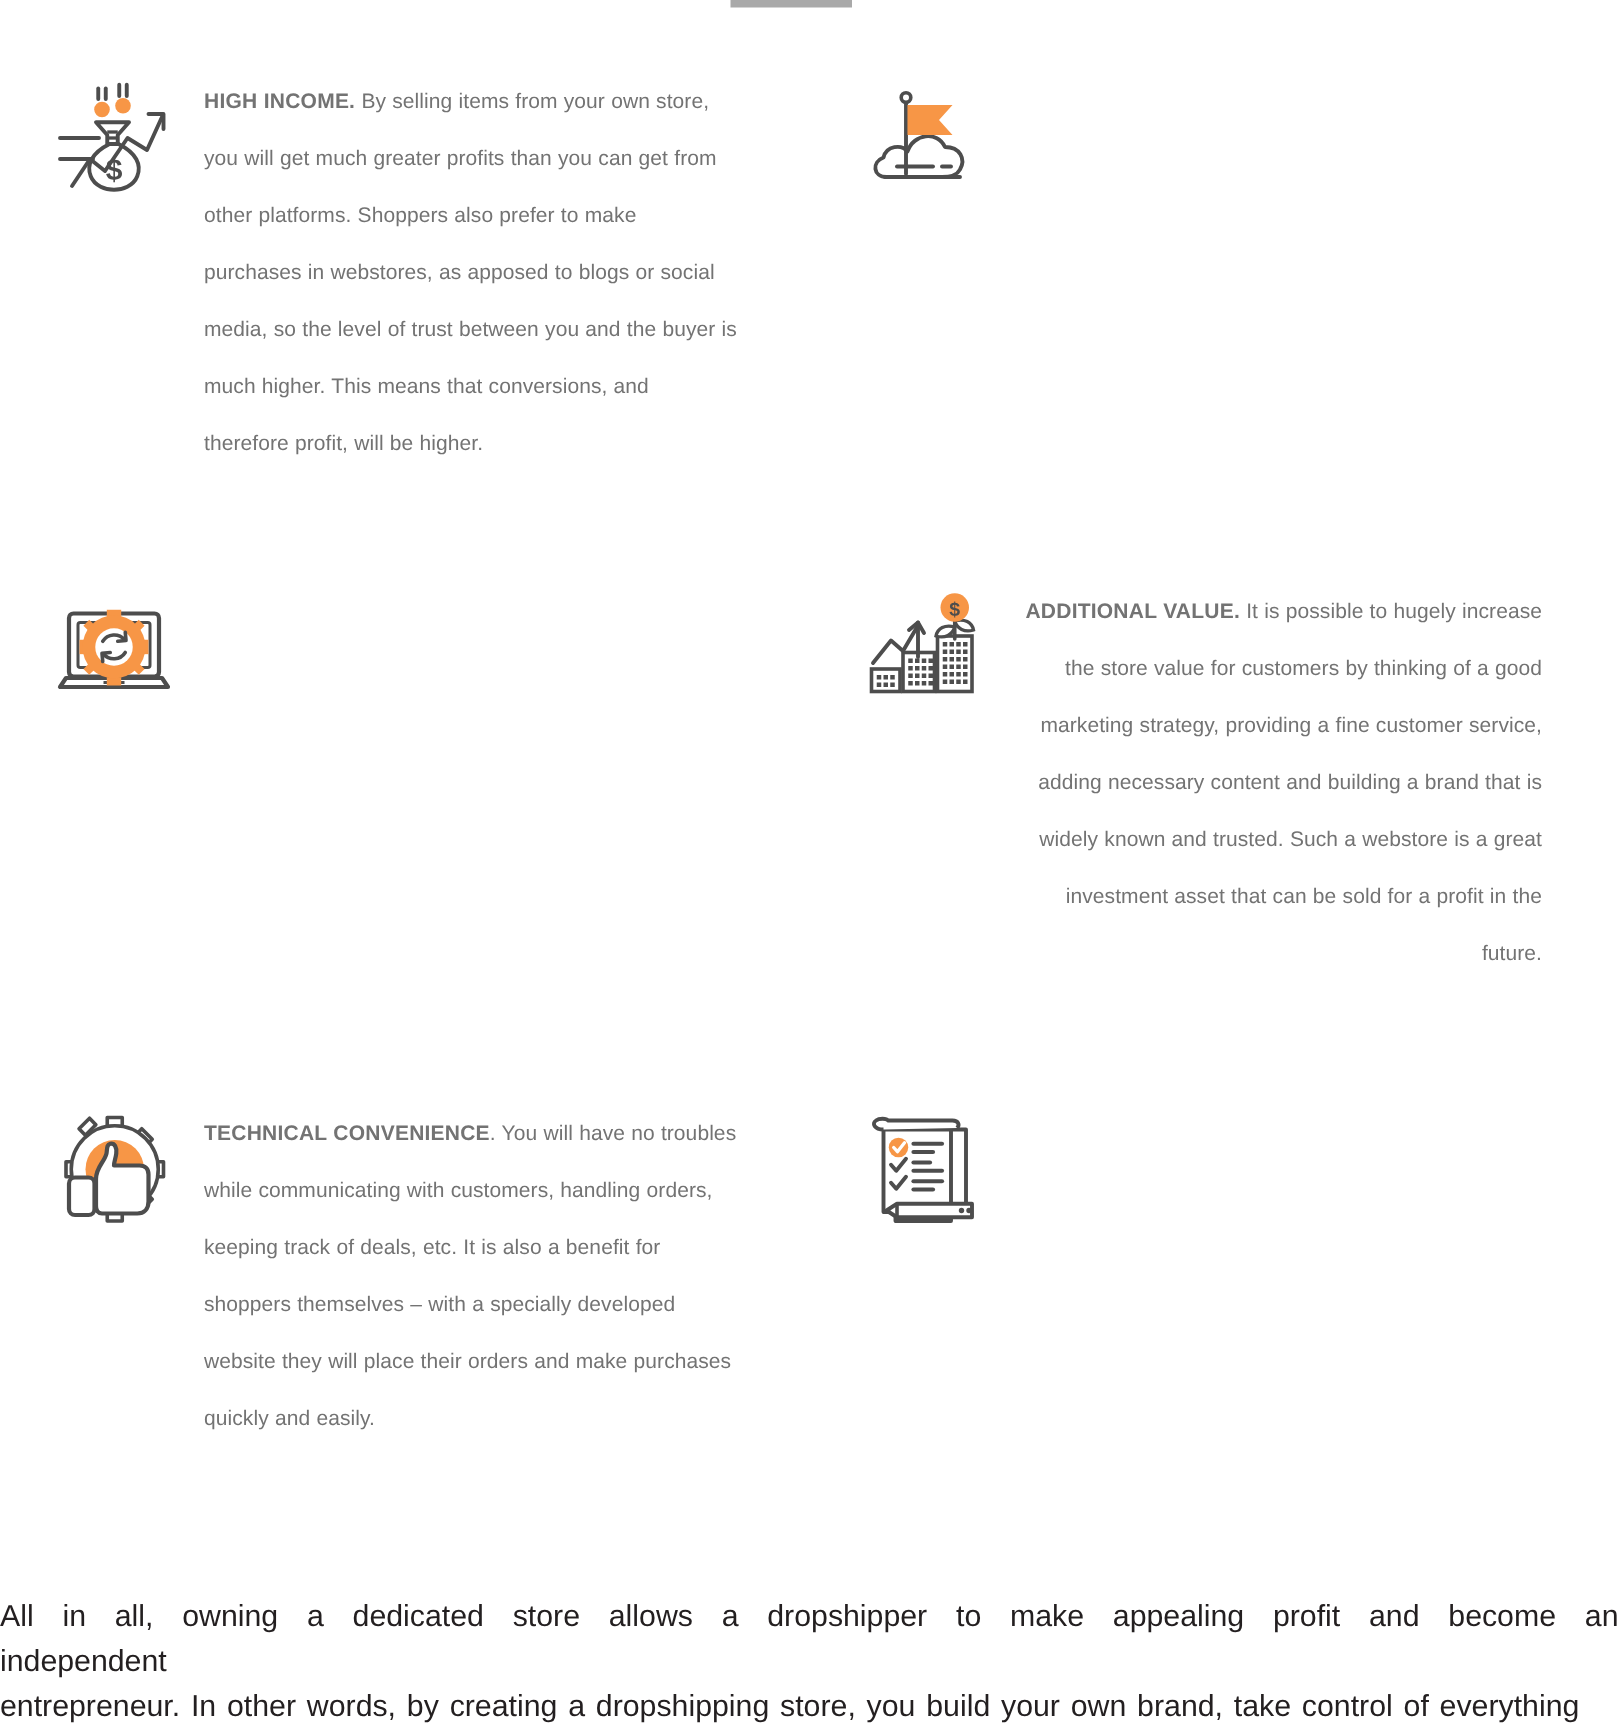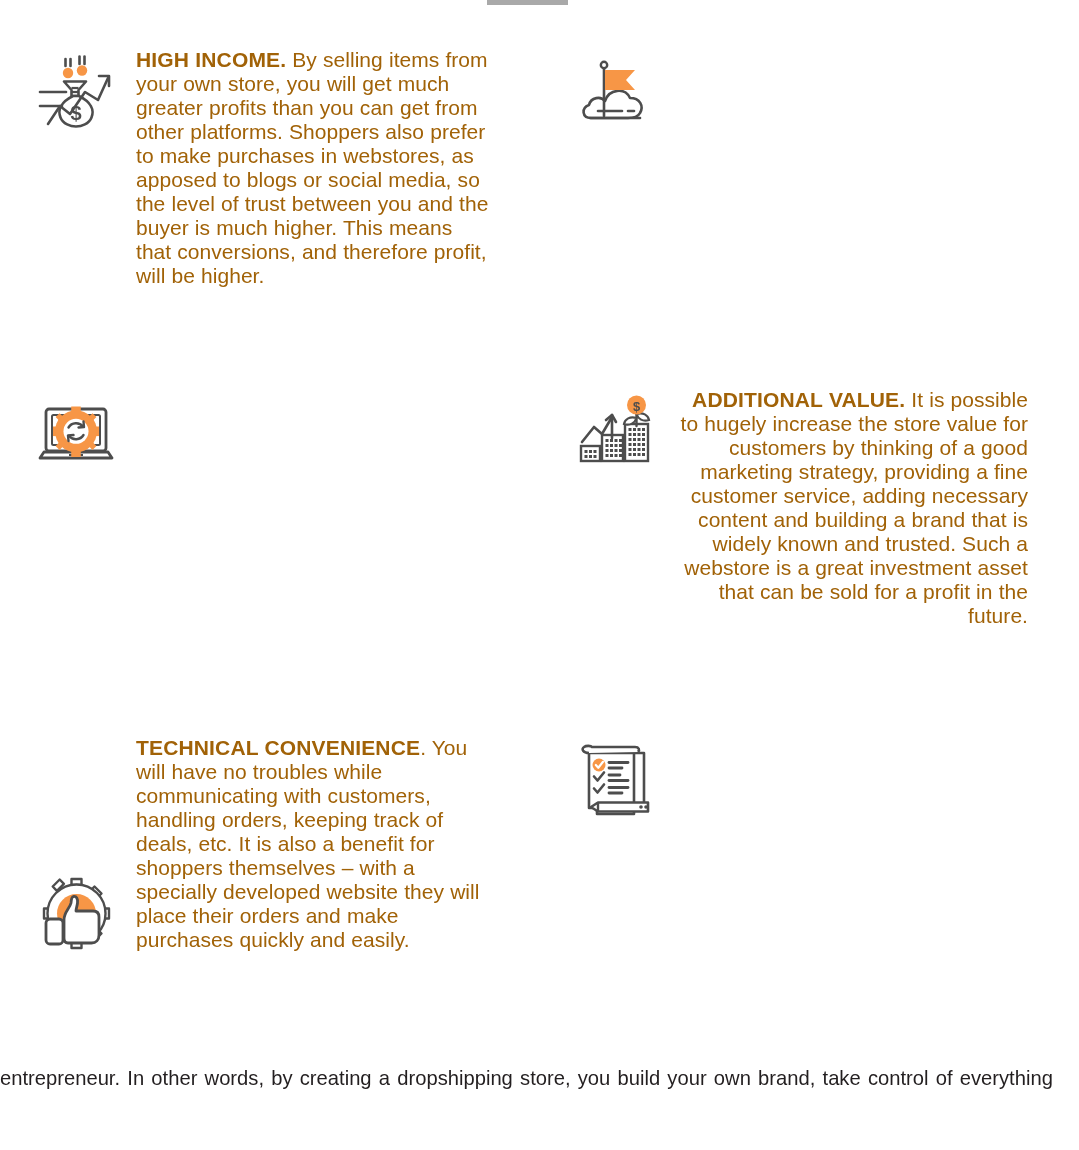--- a/index.html
+++ b/index.html
@@ -57,23 +57,23 @@
   .icon-wrap {
     flex: 0 0 auto;
     width: 76px;
     height: 76px;
     margin-right: 22px;
     margin-top: 6px;
   }
   .icon-wrap svg { display: block; }
 
   .feature-text {
-    font-size: 21px;
-    line-height: 24px;
-    color: #a16207;
+    font-size: 14px;
+    line-height: 38px;
+    color: #737373;
     letter-spacing: 0.05px;
     word-spacing: 0.2px;
   }
   .feature-text .lead {
     font-weight: bold;
     letter-spacing: 0.15px;
   }
 
   .text-col-narrow { width: 356px; }
   .text-col-wide   { width: 352px; text-align: right; }
@@ -282,21 +282,21 @@
         </div>
         <div class="feature-text text-col-wide">
           <span class="lead">ADDITIONAL VALUE.</span><span> It is possible to hugely increase the store value for customers by thinking of a good marketing strategy, providing a fine customer service, adding necessary content and building a brand that is widely known and trusted. Such a webstore is a great investment asset that can be sold for a profit in the future.</span>
         </div>
       </div>
 
     </div>
 
     <div class="feature-row" style="height:300px;">
 
-      <div class="feature-cell cell-left" style="top:0px;align-items:flex-end;">
+      <div class="feature-cell cell-left" style="top:0px;">
         <div class="icon-wrap">
           <svg width="76" height="76" viewBox="0 0 76 76" fill="none">
 
             <g stroke="#4d4d4d" stroke-width="2.4" fill="#ffffff" stroke-linejoin="round">
               <path d="M33.5 3 h10 v6 h-10 z"></path>
               <path d="M56.5 10.5 l7 7 -4.2 4.3 -7 -7 z"></path>
               <path d="M65 32.5 h6 v10 h-6 z"></path>
               <path d="M59.3 53.2 l4.2 4.3 -7 7 -4.2 -4.3 z"></path>
               <path d="M33.5 66 h10 v6 h-10 z"></path>
               <path d="M17.5 53.2 l4.2 4.3 -7 7 -4.2 -4.3 z"></path>
@@ -353,17 +353,18 @@
         <div class="feature-text text-col-wide">
           <span class="lead"></span><span></span>
         </div>
       </div>
 
     </div>
 
   </div>
 
   <div class="closing">
+    <p class="l1">All in all, owning a dedicated store allows a dropshipper to make appealing profit and become an independent</p>
     <p class="l2">entrepreneur. In other words, by creating a dropshipping store, you build your own brand, take control of everything</p>
 
   </div>
 
 </div>
 
 </body></html>

